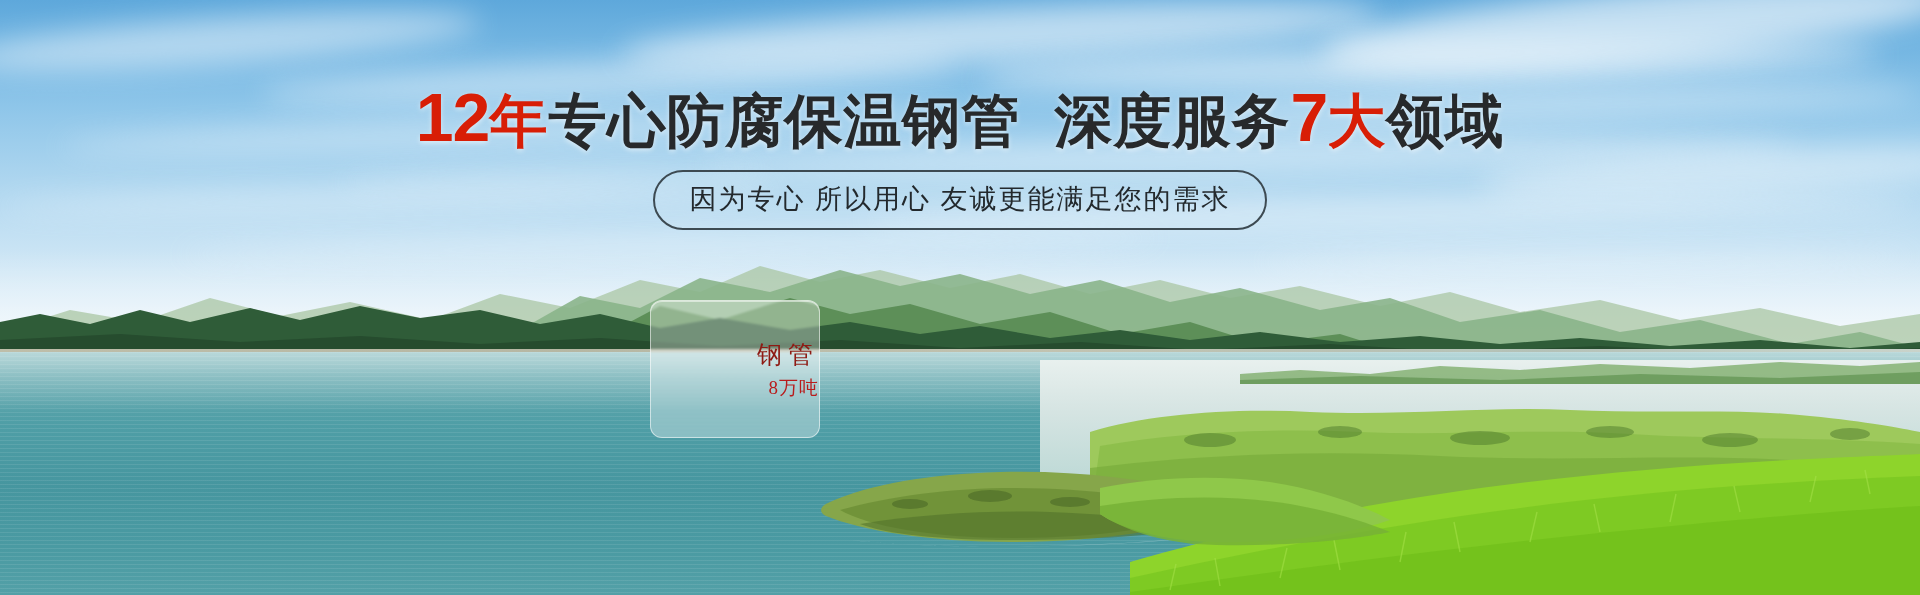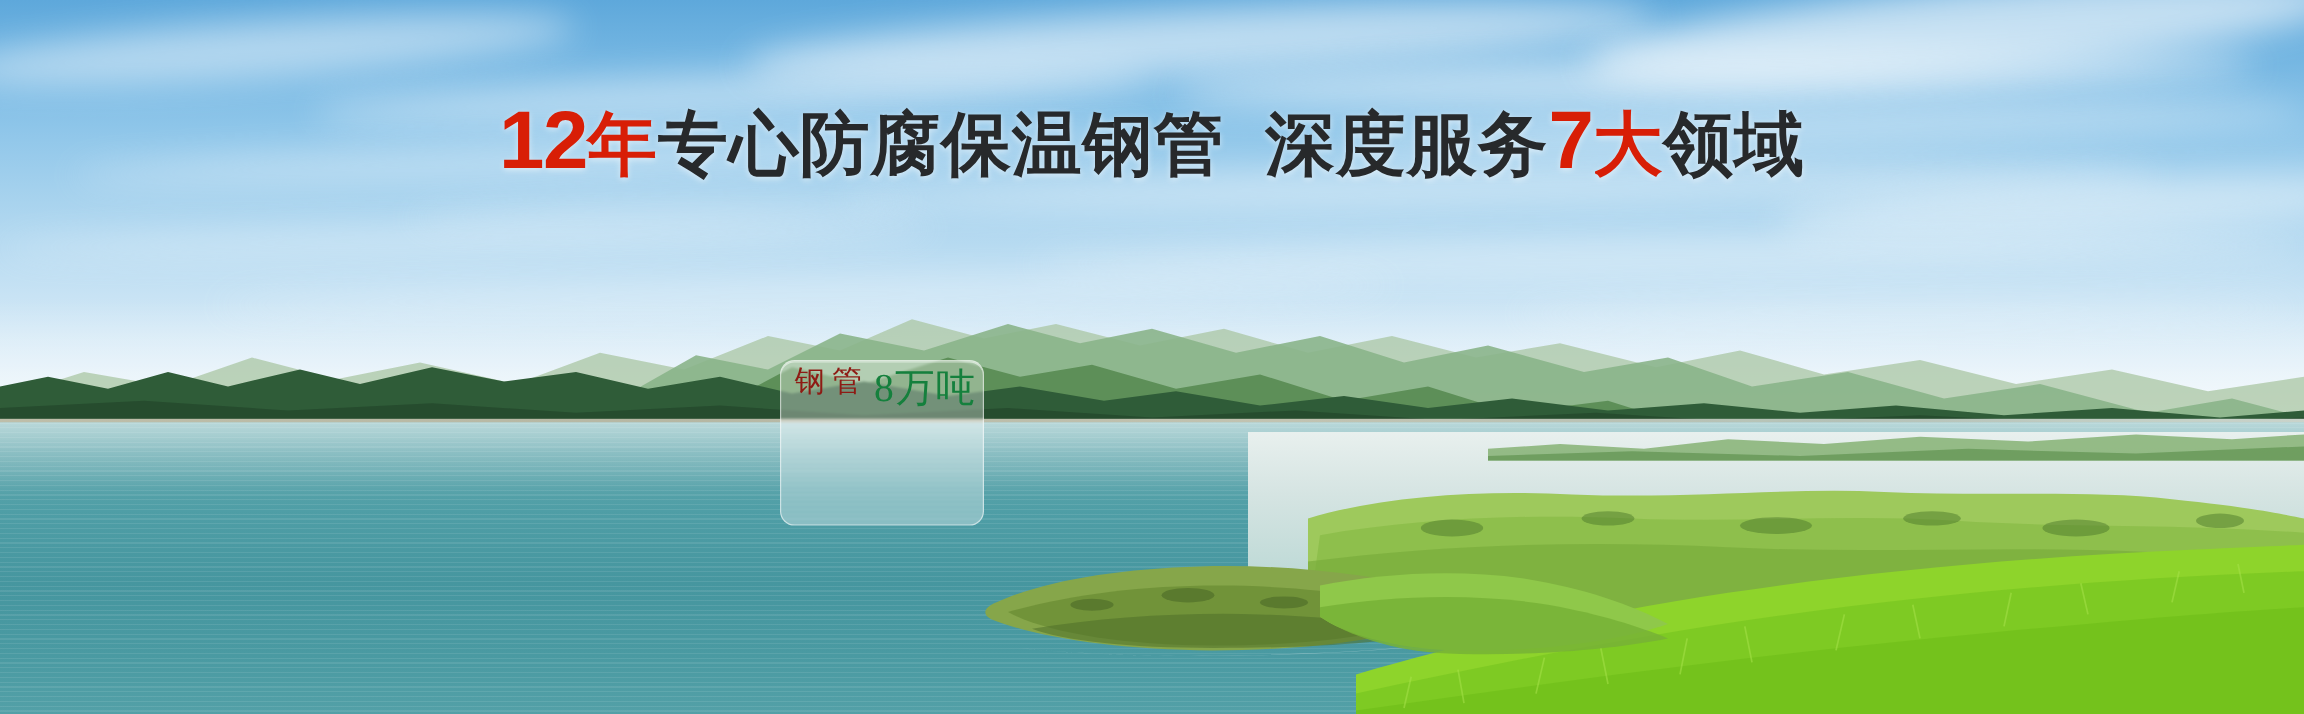--- a/index.html
+++ b/index.html
@@ -129,32 +129,32 @@
   .cards{
     position:absolute; left:650px; top:300px;
     display:flex; gap:8px;
   }
   .card{
     width:170px; height:138px;
     border-radius:12px;
     background:rgba(255,255,255,.33);
     border:1px solid rgba(255,255,255,.55);
     box-shadow:inset 0 1px 0 rgba(255,255,255,.5);
-    display:flex; flex-direction:row;
-    align-items:flex-start; justify-content:center;
+    display:flex; flex-direction:column;
+    align-items:flex-end; justify-content:center;
     gap:4px;
     backdrop-filter:blur(1px);
   }
   .card-label{
     font-size:25px; color:#8e1b14; letter-spacing:6px;
     text-indent:6px;
     font-family:"Liberation Serif", serif;
   }
   .card-value{
-    font-size:33px; color:#15803d; letter-spacing:1px;
+    font-size:19px; color:#b91c1c; letter-spacing:1px;
     font-family:"Liberation Serif", serif;
   }
   .card-value sup{ font-size:.6em; vertical-align:super; }
 </style>
 </head>
 <body>
 
 <div class="banner">
 
   <div class="sky"></div>
@@ -298,20 +298,23 @@
         C60,78 20,66 0,52 Z"></path>
       <path fill="#77b236" opacity=".85" d="M0,44 C60,34 130,32 190,42 C235,50 265,60 290,70
         C240,80 160,86 96,82 C50,78 18,64 0,52 Z"></path>
     </svg>
   </div>
 
   <div class="headline">
     <span class="hl-red hl-num">12</span><span class="hl-red">年</span><span class="hl-dark">专心防腐保温钢管</span><span class="hl-gap"></span><span class="hl-dark">深度服务</span><span class="hl-red hl-num">7</span><span class="hl-red">大</span><span class="hl-dark">领域</span>
   </div>
 
+  <div class="subtitle-wrap">
+    <div class="subtitle">因为专心 所以用心  友诚更能满足您的需求</div>
+  </div>
 
   <div class="cards">
 
     <div class="card">
       <div class="card-label">钢管</div>
       <div class="card-value"><span>8万吨</span></div>
     </div>
 
 
 

